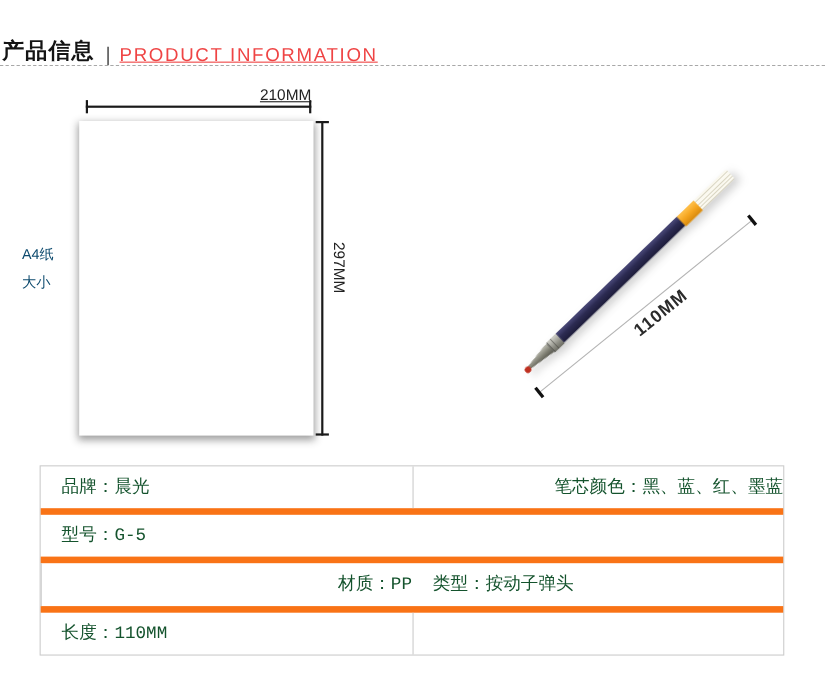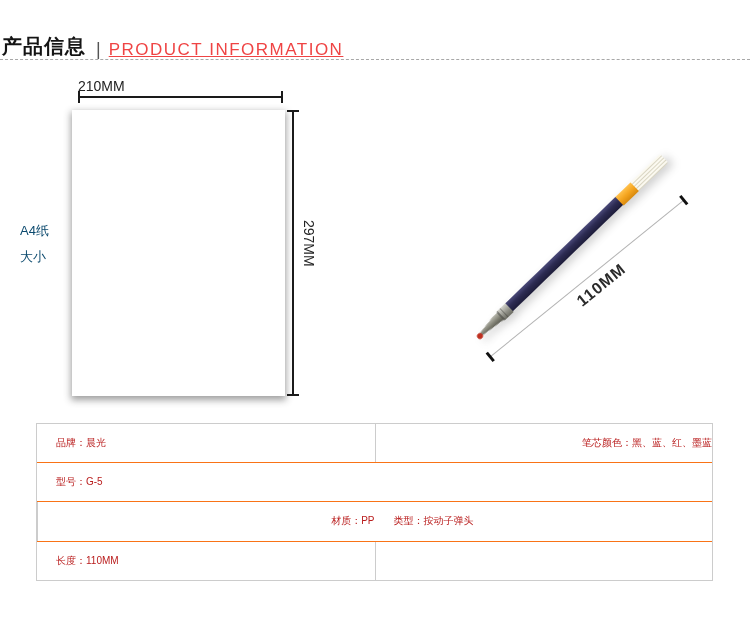--- a/index.html
+++ b/index.html
@@ -69,23 +69,24 @@
     top: -5px;
     width: 2px; height: 12px;
     background: #1a1a1a;
   }
   .dim-h .tick-left { left: 0; }
   .dim-h .tick-right { right: 0; }
   .dim-h-label {
     position: absolute;
     left: 78px; top: 78px;
     width: 205px;
-    text-align: left;
+    text-align: right;
     font-size: 14px;
     color: #222;
+    text-decoration: underline;
   }
   .dim-v {
     position: absolute;
     left: 292px; top: 110px;
     width: 2px; height: 286px;
     background: #1a1a1a;
   }
   .dim-v .tick-top, .dim-v .tick-bottom {
     position: absolute;
     left: -5px;
@@ -191,28 +192,29 @@
   .spec-table {
     position: absolute;
     left: 36px; top: 423px;
     width: 677px;
     border: 1px solid #ccc;
   }
   .spec-row {
     display: grid;
     grid-template-columns: 1fr 1fr;
   }
-  .spec-row + .spec-row { border-top: 1px solid #f97316; }
+  .spec-row + .spec-row { border-top: 6px solid #f97316; }
   .spec-cell {
     height: 38.2px;
     line-height: 38.2px;
-    font-size: 10px;
-    color: #b91c1c;
+    font-size: 16px;
+    color: #14532d;
     white-space: nowrap;
     overflow: hidden;
+    font-family: Liberation Mono, monospace;
   }
   .spec-cell.left  { padding-left: 19px; }
   .spec-cell.right { padding-left: 15px; border-left: 1px solid #ccc; text-align: right; }
 </style>
 </head>
 <body>
 
 <div class="page">
 
   <div class="header">

